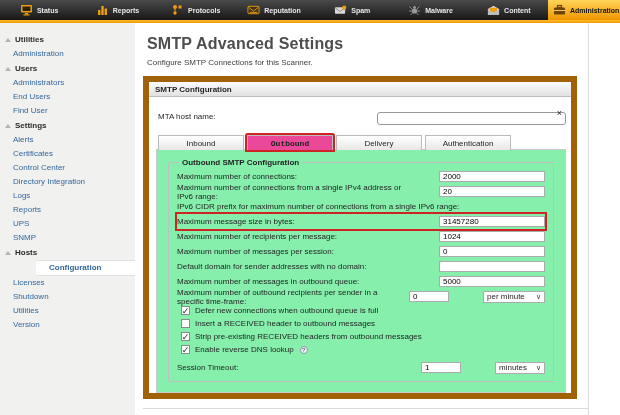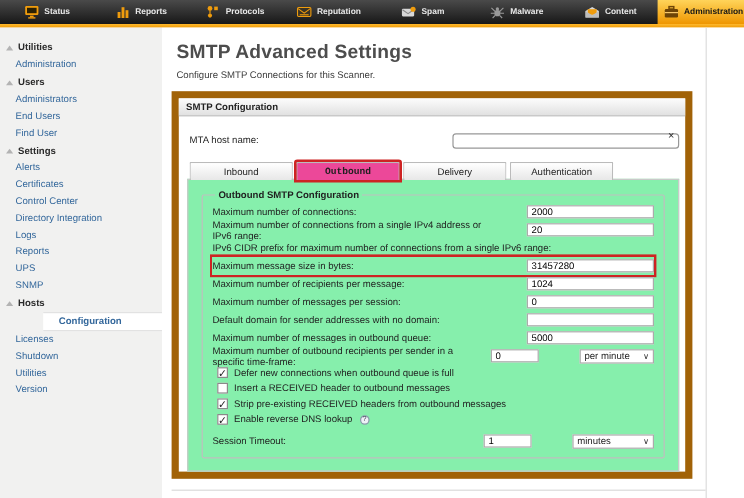--- a/index.html
+++ b/index.html
@@ -75,21 +75,21 @@
   .cb-row { display:flex; align-items:center; height:13px; font-size:8px; color:#1f1f1f;
             gap:5px; padding-left:4px; }
   .cb { width:9px; height:9px; border:1px solid #8a8a8a; background:#fff; flex:none;
         display:flex; align-items:center; justify-content:center; font-size:9px; line-height:8px;
         color:#1c1c1c; cursor:pointer; }
   .help { width:8px; height:8px; border-radius:50%; border:1px solid #8899aa; color:#445; background:#eef1f6;
           font-size:6px; display:inline-flex; align-items:center; justify-content:center; margin-left:1px; }
 
   .st-row { margin-top:4px; }
   .st-row input { width:50px; margin-right:6px; }
-  .st-row .select-box { width:68px; }
+  .st-row .select-box { width:50px; }
 
   .footer-line { margin:9px 0 0 0; width:445px; border-top:1px solid #dadada; }
   .footer-btns { width:413px; display:flex; justify-content:flex-end; gap:14px; margin-top:9px; }
   .btn { min-width:61px; height:15px; font-size:8px; color:#1f1f1f; font-family:inherit;
          background:linear-gradient(#fdfdfd, #dadada); border:1px solid #8e8e8e; border-radius:2px; cursor:pointer; }
 </style>
 </head>
 <body>
 
 <div class="app">

